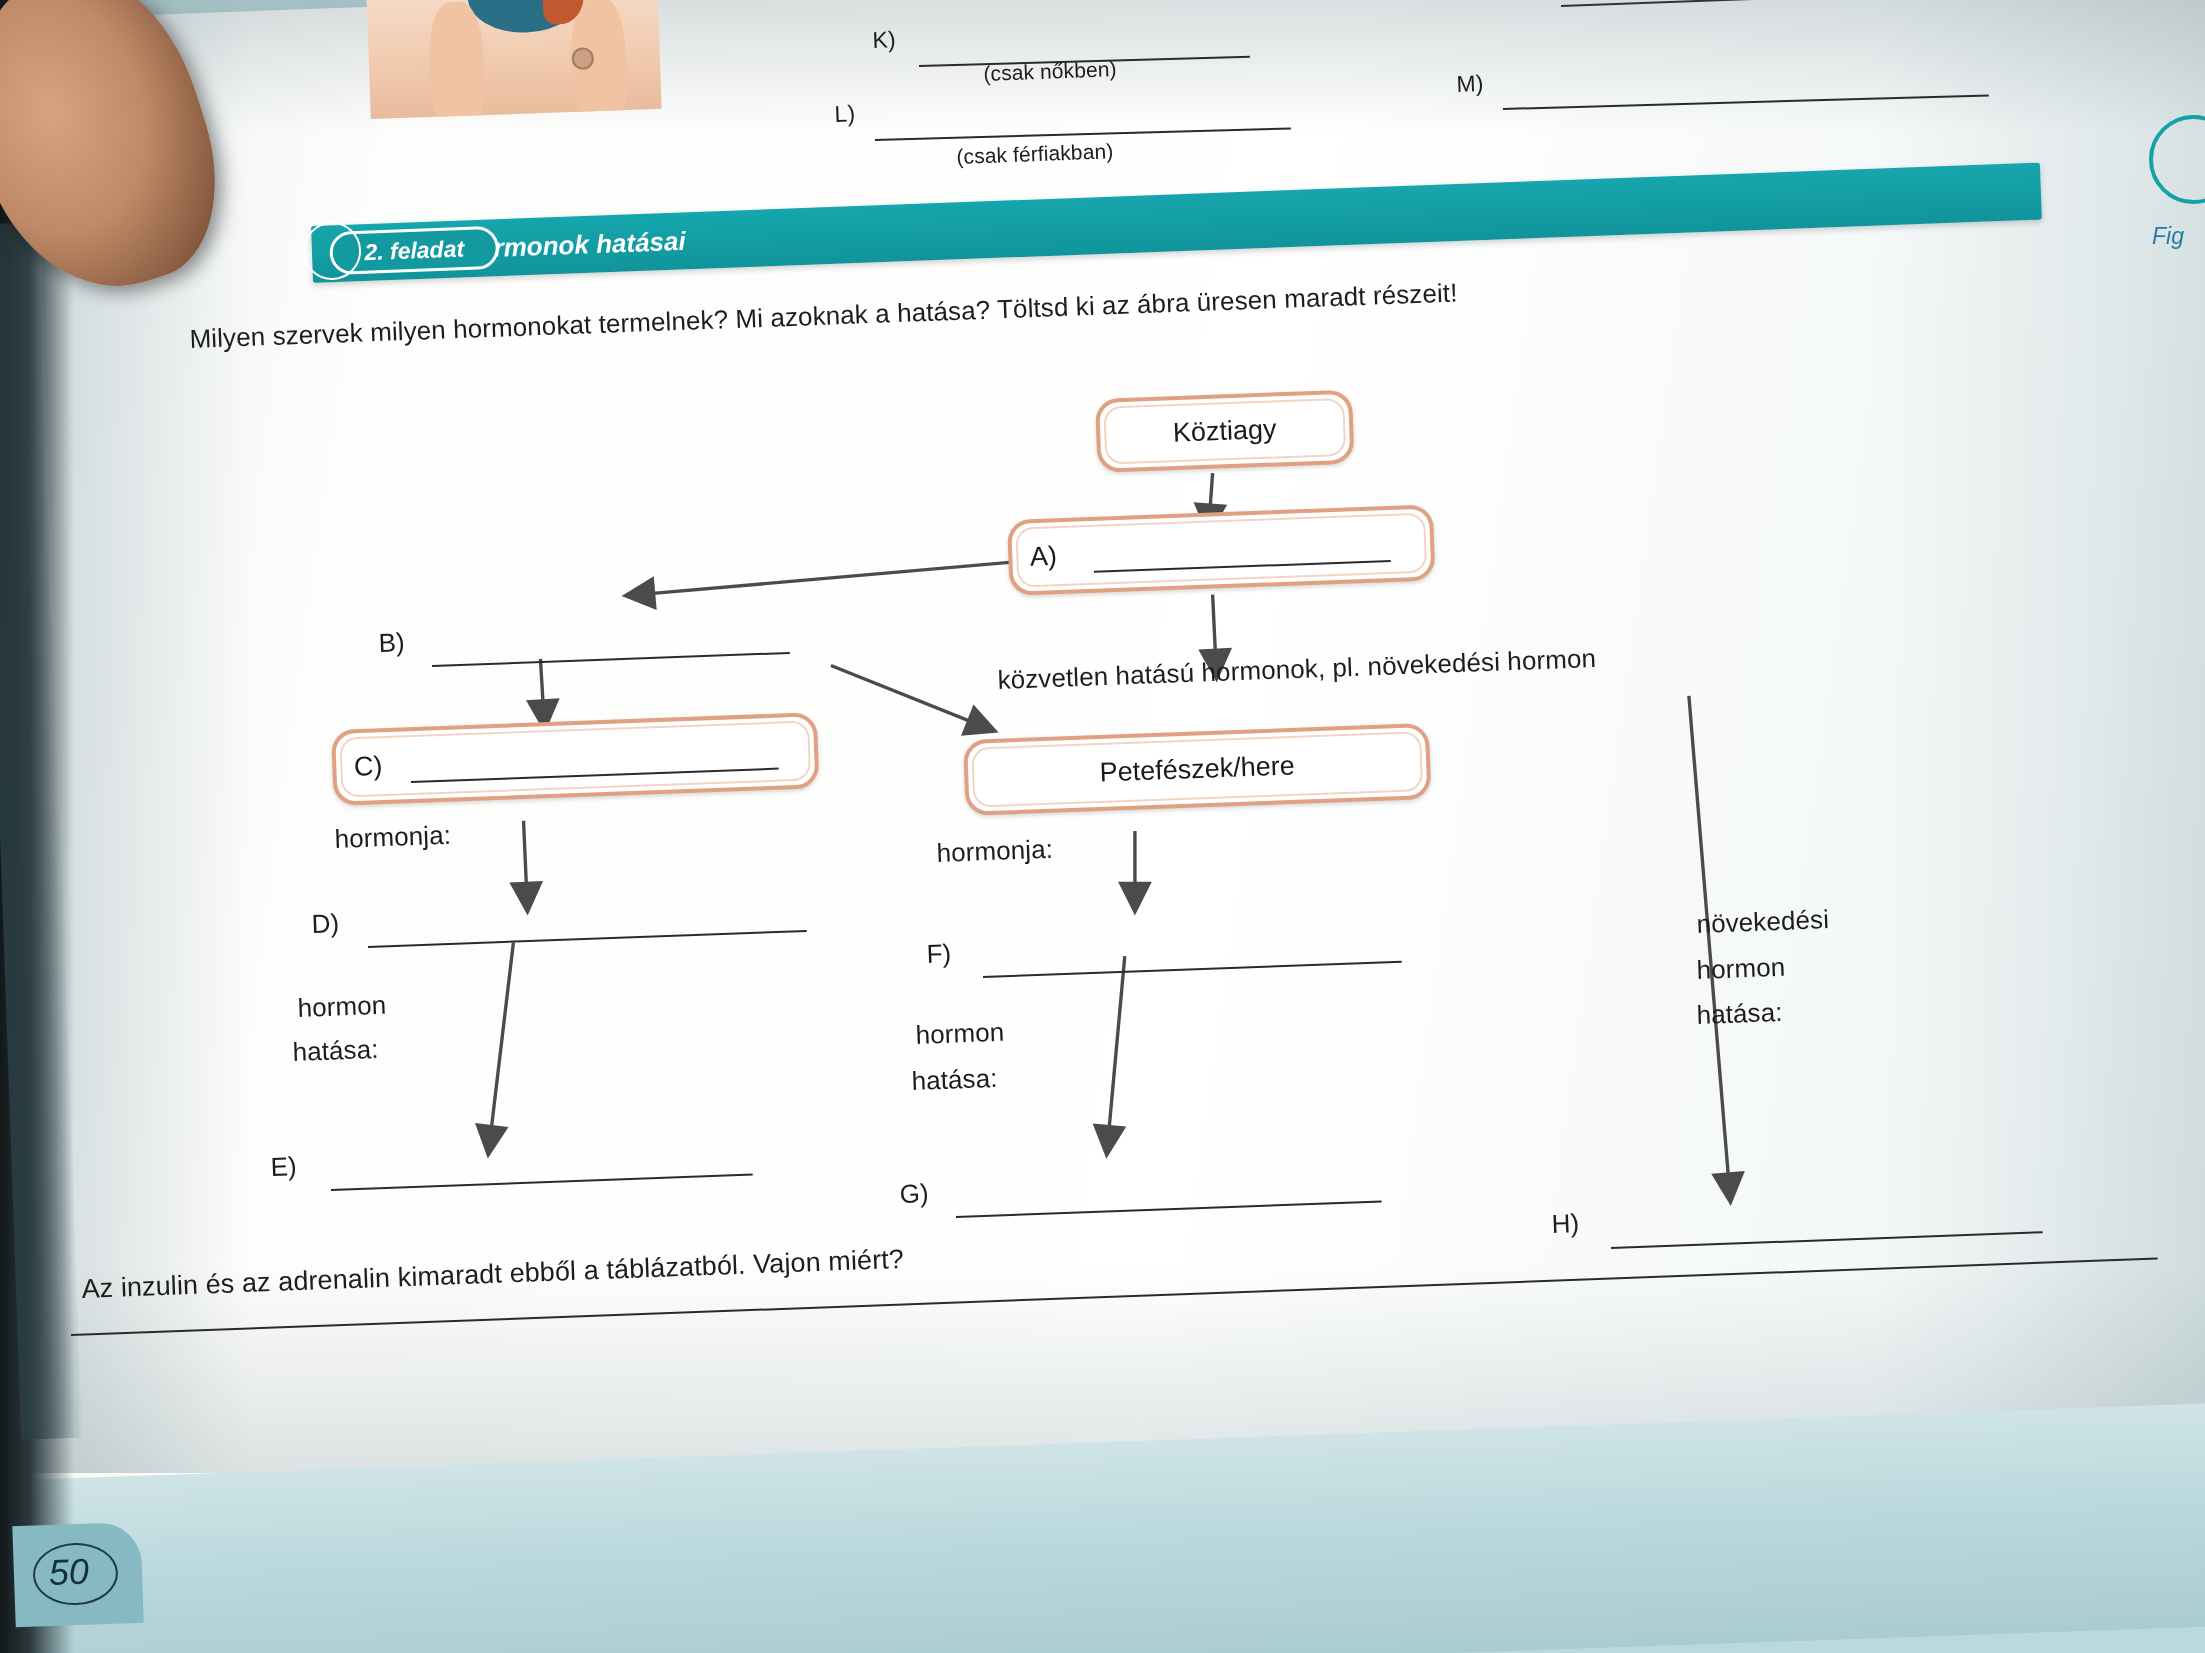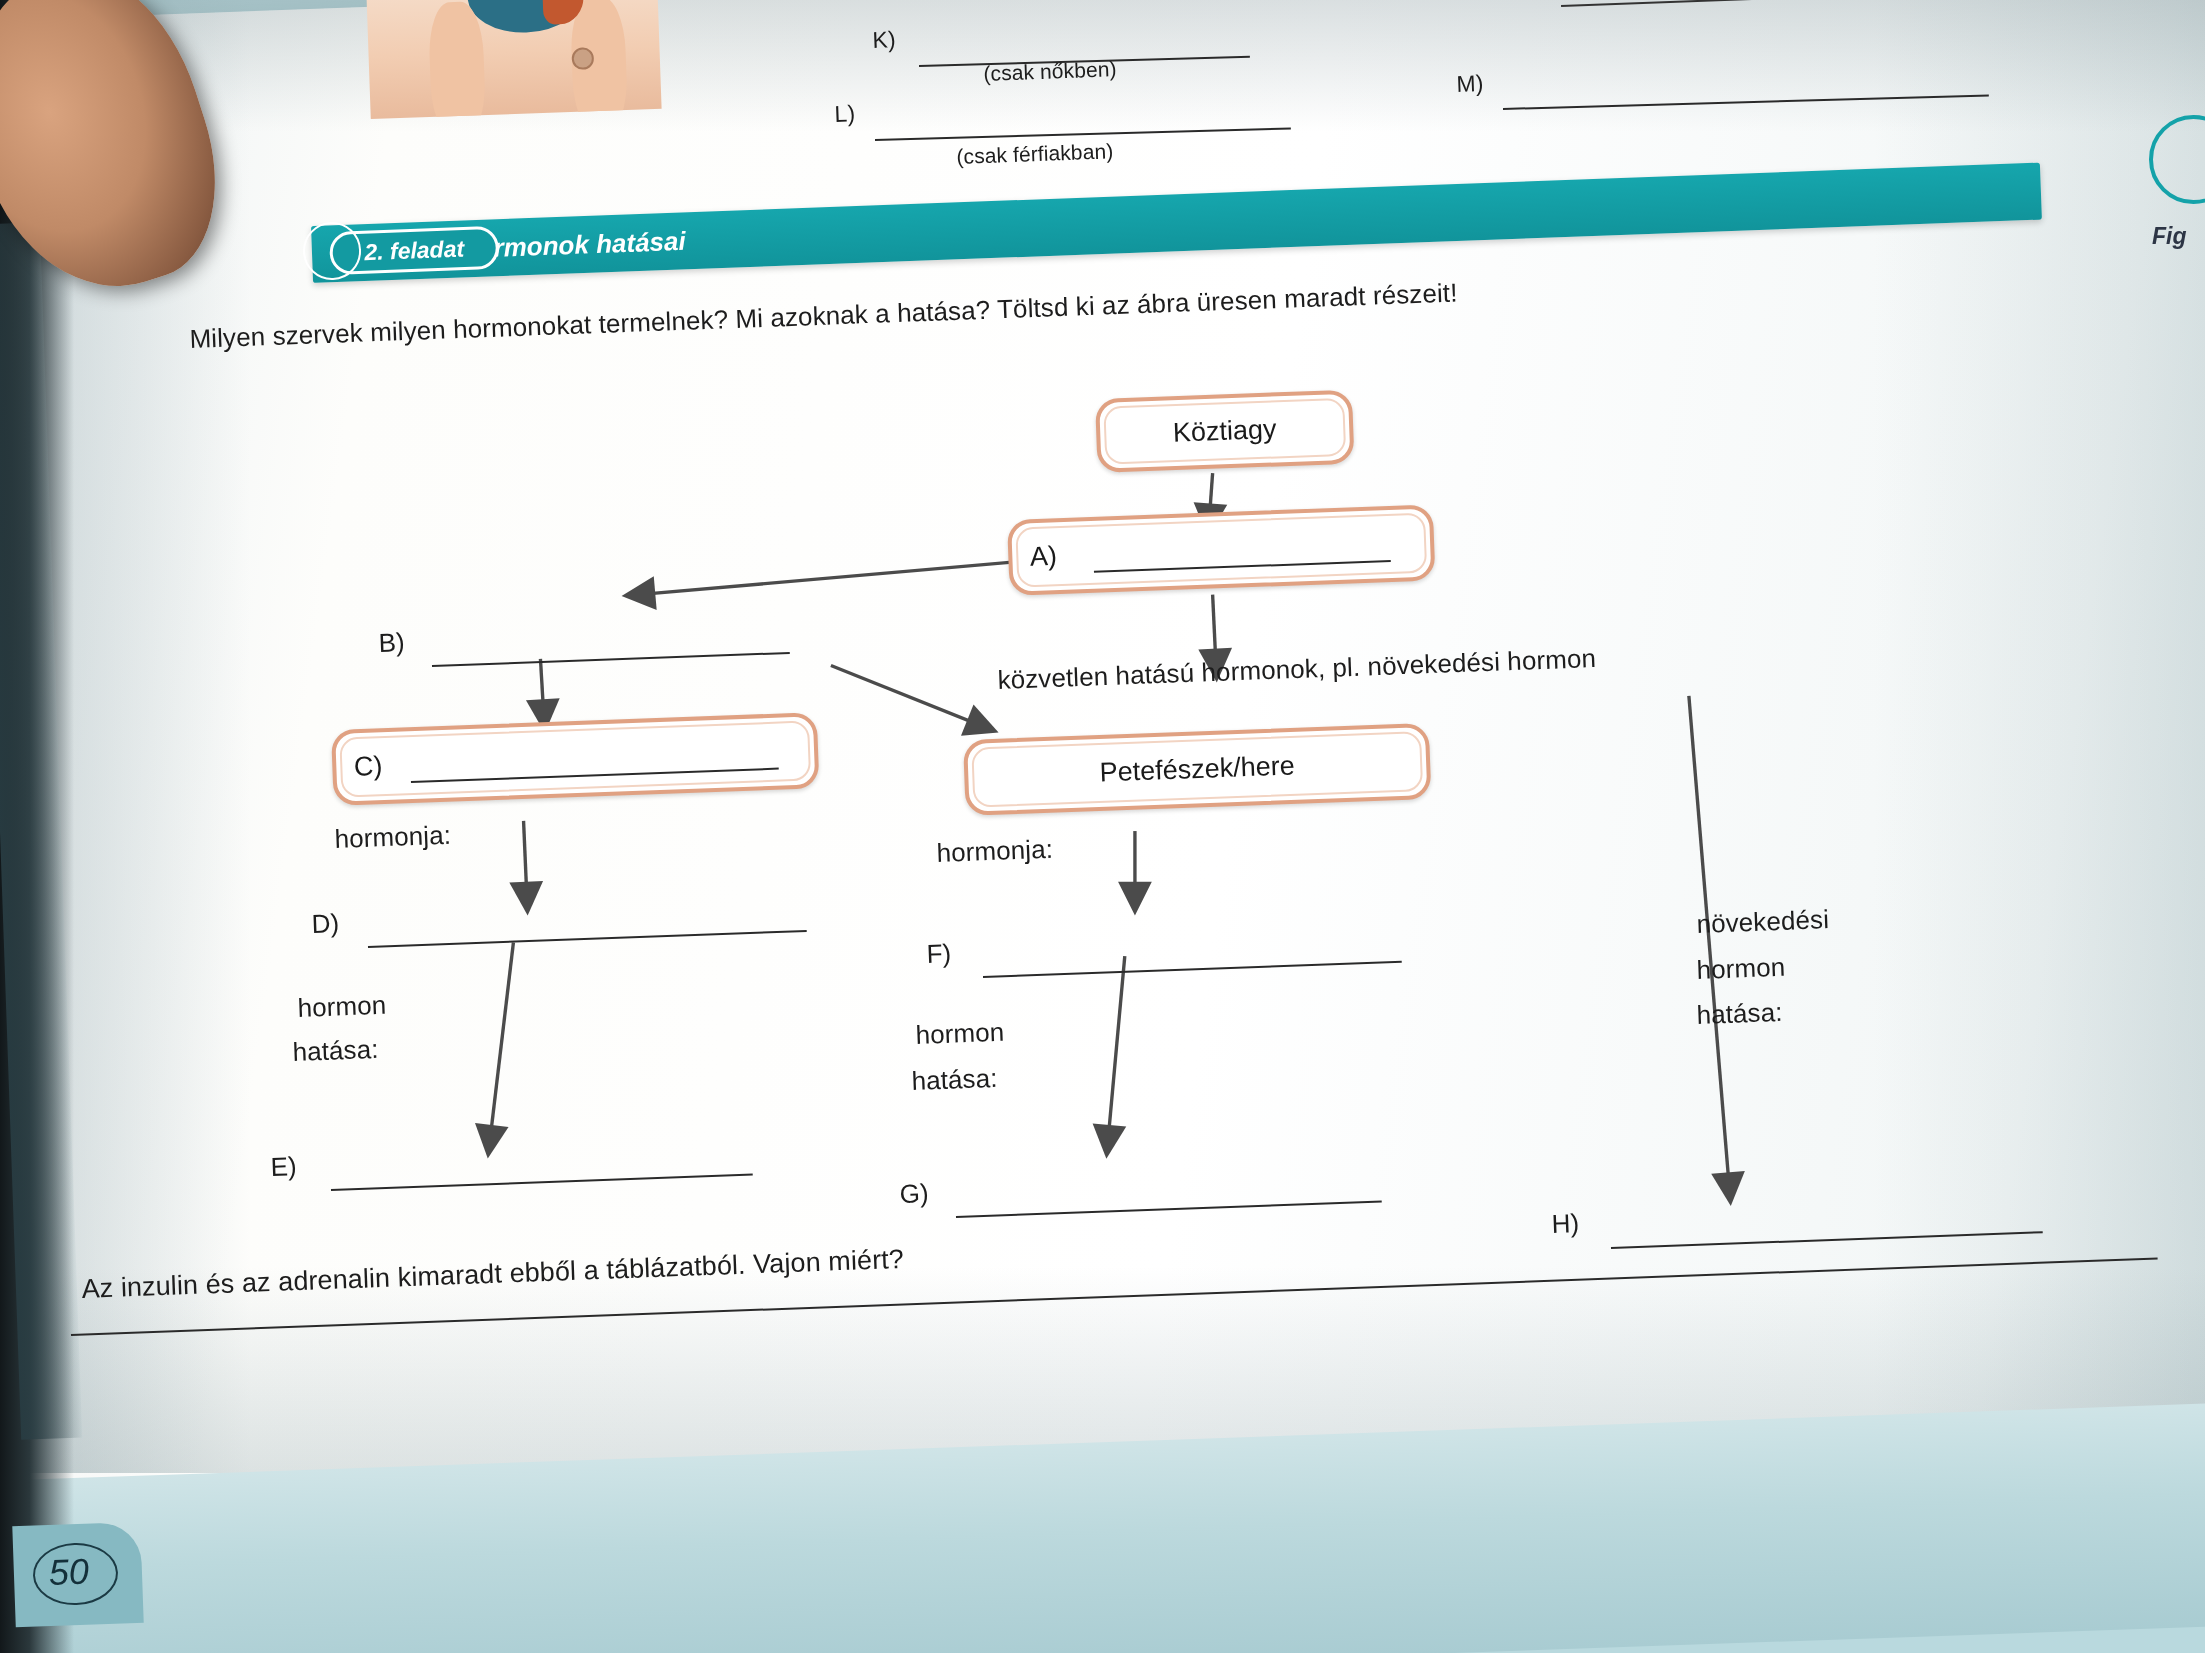--- a/index.html
+++ b/index.html
@@ -213,23 +213,23 @@
     position: absolute;
     left: 35px; top: 27px;
     font-size: 36px;
     color: #14303a;
     font-style: italic;
   }
 
   
   .side-fig {
     position: absolute;
-    color: #0f172a;
+    color: #0369a1;
     font-size: 23px;
-    font-weight: bold;
+    font-weight: normal;
     font-style: italic;
     opacity: .85;
   }
   .side-ring {
     position: absolute;
     width: 81px; height: 81px;
     border: 4px solid #14a2a9;
     border-radius: 50%;
   }
 

